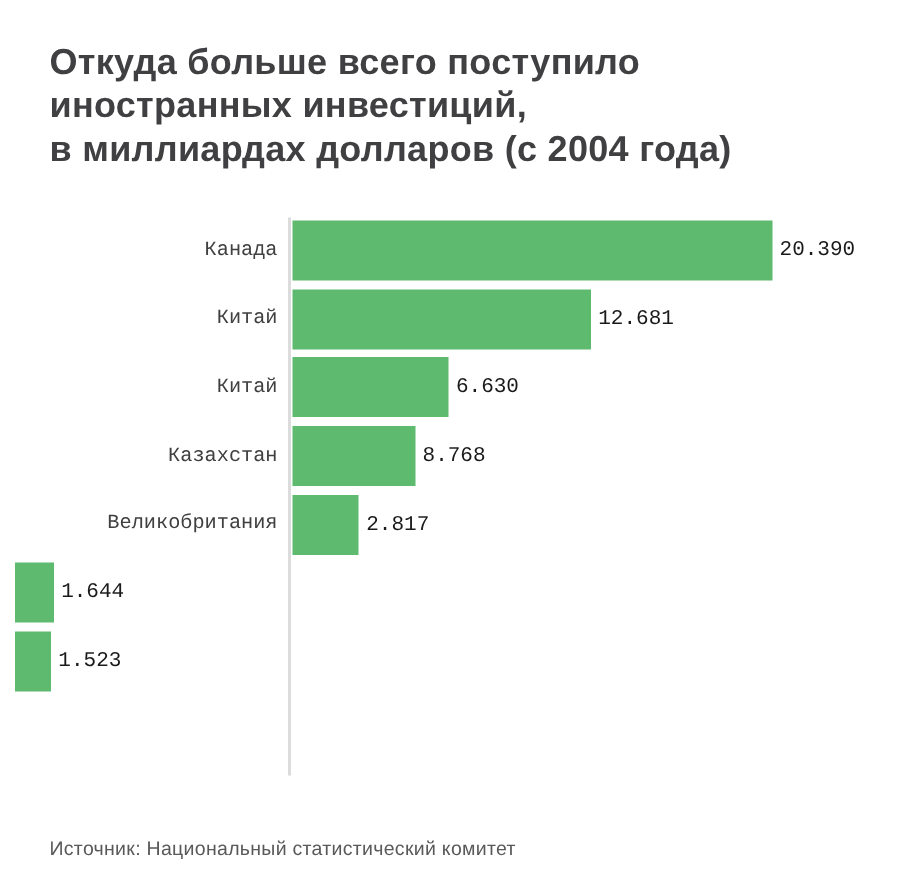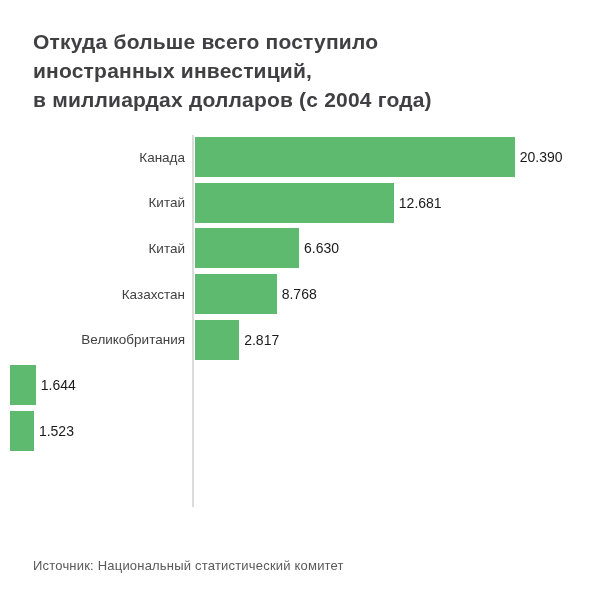--- a/index.html
+++ b/index.html
@@ -8,31 +8,32 @@
     position: relative;
     background: #ffffff;
     font-family: "Liberation Sans", "DejaVu Sans", sans-serif;
     overflow: hidden;
   }
   .title {
     position: absolute;
     top: 27px;
     left: 33px;
     right: 20px;
-    font-size: 21px;
+    font-size: 24px;
     font-weight: bold;
     line-height: 29px;
     color: #404042;
     letter-spacing: 0.2px;
   }
   .chart {
     position: absolute;
-    top: 137px;
+    top: 147px;
     left: 0;
     width: 546px;
+    font-family: Liberation Mono, monospace;
   }
   .axis-line {
     position: absolute;
     left: 192px;
     top: -2px;
     width: 2px;
     height: 372px;
     background: #dcdcdc;
   }
   .rows {

